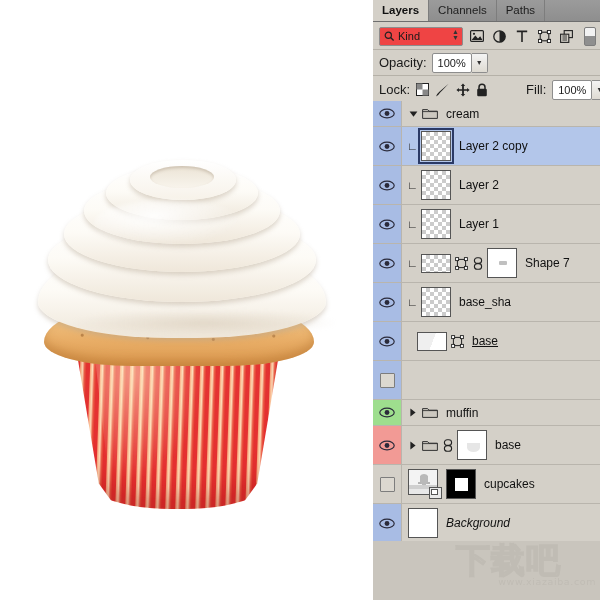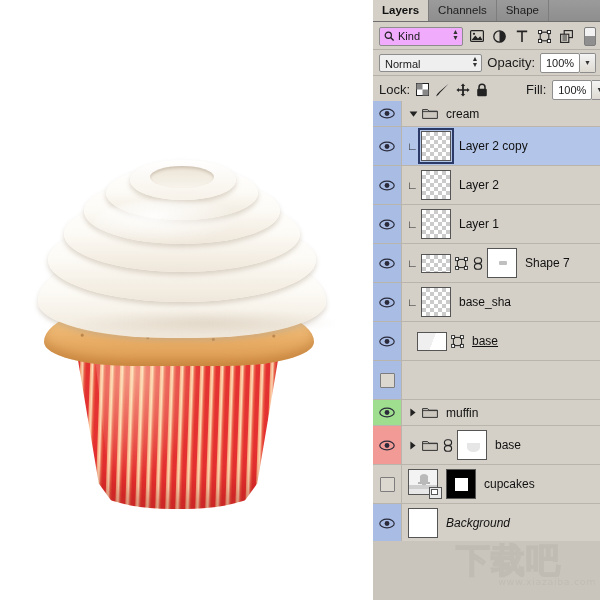--- a/index.html
+++ b/index.html
@@ -112,21 +112,21 @@
   }
   .tabfill{flex:1;background:linear-gradient(180deg,#9b9b9b,#8e8e8e);height:21px;}
 
   
   .filterrow{
     display:flex;align-items:center;height:24px;padding:2px 4px 1px 6px;
     background:#d4d0c8;border-bottom:1px solid #b5b1a8;gap:5px;
   }
   .kindsel{
     display:flex;align-items:center;width:84px;height:17px;
-    background:#f0abfc;border:1px solid #8d8d8d;border-radius:2px;
+    background:#ef4444;border:1px solid #8d8d8d;border-radius:2px;
     font-size:11px;padding-left:4px;position:relative;
   }
   .kindsel .mag{margin-right:3px;display:flex;align-items:center;}
   .stepper{
     position:absolute;right:3px;top:1px;display:flex;flex-direction:column;
     line-height:6px;font-size:7px;color:#333;
   }
   .ficon{width:19px;height:18px;display:flex;align-items:center;justify-content:center;}
   .toggle{
     width:11px;height:17px;border:1px solid #7d7d7d;border-radius:2px;
@@ -282,21 +282,21 @@
         <div class="fr-sh"></div>
       </div>
     </div>
   </div>
 
   <div id="panel">
 
     <div class="tabbar">
       <div class="tab active">Layers</div>
       <div class="tab">Channels</div>
-      <div class="tab">Shape</div>
+      <div class="tab">Paths</div>
       <div class="tabfill"></div>
     </div>
 
     <div class="filterrow">
       <div class="kindsel">
         <span class="mag">
           <svg width="11" height="11" viewBox="0 0 11 11">
             <circle cx="4.3" cy="4.3" r="3.1" fill="none" stroke="#222" stroke-width="1.2"></circle>
             <line x1="6.6" y1="6.6" x2="9.6" y2="9.6" stroke="#222" stroke-width="1.4"></line>
           </svg>
@@ -339,27 +339,20 @@
         <svg width="13" height="13" viewBox="0 0 13 13">
           <rect x="4.2" y="0.6" width="8.2" height="7" fill="#d4d0c8" stroke="#222" stroke-width="1.1"></rect>
           <rect x="0.6" y="4.2" width="8.2" height="8.2" fill="#d4d0c8" stroke="#222" stroke-width="1.1"></rect>
           <path d="M2.4 6 H7 M2.4 8 H7 M2.4 10 H7" stroke="#222" stroke-width="0.9"></path>
         </svg>
       </div>
       <div class="toggle"></div>
     </div>
 
     <div class="blendrow">
-      <div class="blendsel">
-        <span>Normal</span>
-        <span class="stepper">
-          <span>▲</span>
-            <span>▼</span>
-        </span>
-      </div>
       <span class="lbl">Opacity:</span>
       <span class="fieldwrap">
         <span class="numfield">100%</span>
         <span class="tinybtn">▼</span>
       </span>
     </div>
 
     <div class="lockrow">
       <span class="lbl">Lock:</span>
       <span class="lockicon">

